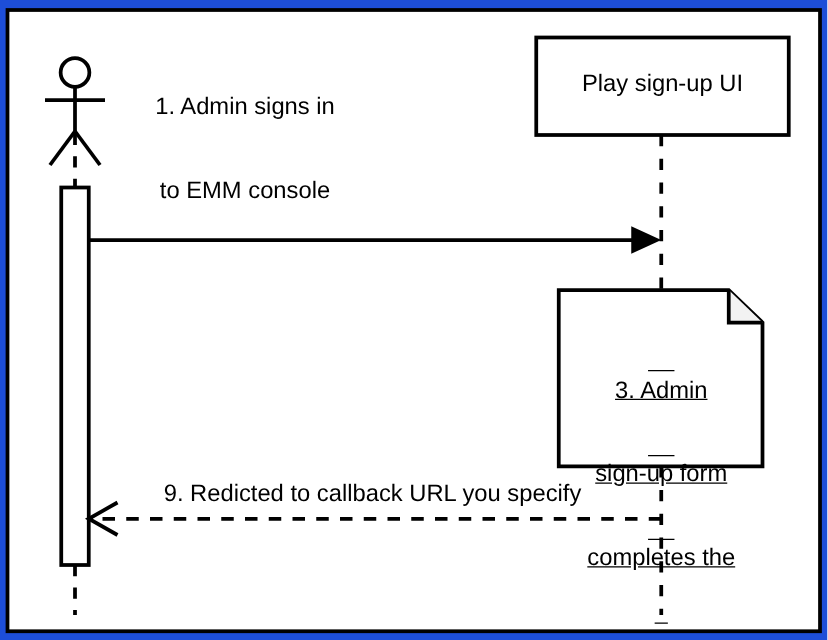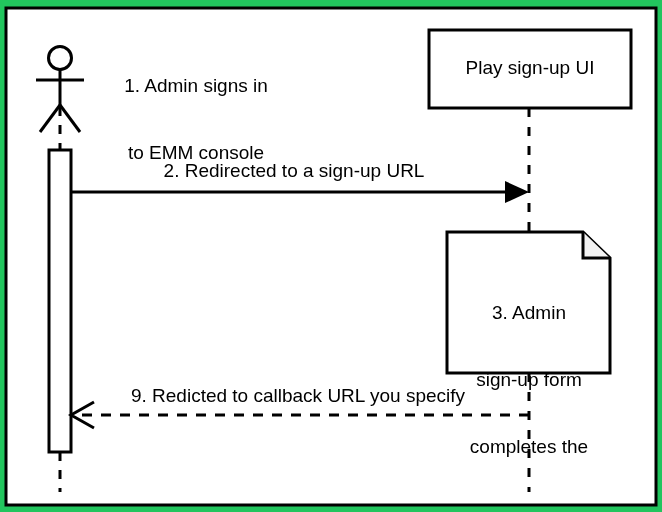--- a/index.html
+++ b/index.html
@@ -7,21 +7,21 @@
     padding: 0;
     background: #ffffff;
   }
   body {
     font-family: "Liberation Sans", sans-serif;
   }
   #canvas {
     position: relative;
     width: 662px;
     height: 512px;
-    background: #22c55e;
+    background: #1d4ed8;
     overflow: hidden;
   }
   #diagram-svg {
     position: absolute;
     left: 0;
     top: 0;
   }
   .diagram-text {
     position: absolute;
     font-family: "Liberation Sans", sans-serif;
@@ -53,20 +53,21 @@
     left: 78px;
     top: 385px;
     width: 440px;
     font-size: 19px;
   }
   #note-text {
     left: 449px;
     top: 257px;
     width: 160px;
     font-size: 19px;
+    text-decoration: underline;
   }
 </style>
 </head>
 <body>
 
 <div id="canvas">
 
   <svg id="diagram-svg" width="662" height="512" viewBox="0 0 662 512">
 
     <rect x="6" y="8" width="650" height="497" fill="#ffffff" stroke="#000000" stroke-width="3"></rect>
@@ -105,21 +106,20 @@
     </g>
   </svg>
 
   <div class="diagram-text" id="actor-caption">
     <div>1. Admin signs in</div>
     <div>to EMM console</div>
   </div>
 
   <div class="diagram-text" id="participant-label">Play sign-up UI</div>
 
-  <div class="diagram-text" id="message-2-label">2. Redirected to a sign-up URL</div>
 
   <div class="diagram-text" id="message-4-label">9. Redicted to callback URL you specify</div>
 
   <div class="diagram-text" id="note-text">
     <div>3. Admin</div>
     <div>sign-up form</div>
     <div>completes the</div>
   </div>
 
 </div>

